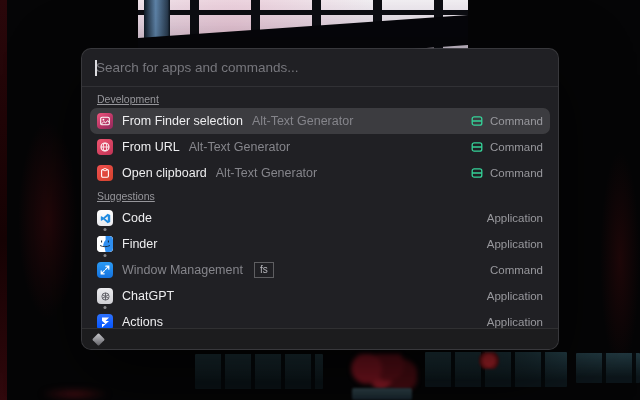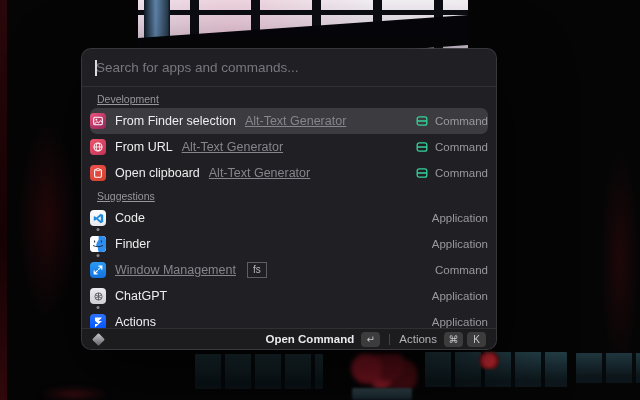--- a/index.html
+++ b/index.html
@@ -43,46 +43,46 @@
       radial-gradient(circle at 50% 70%,#8c1a26 0 22%,transparent 26%),
       radial-gradient(circle at 78% 60%,#4a0c12 0 26%,transparent 30%);}
   .redspot{position:absolute;left:478px;top:2px;width:22px;height:17px;filter:blur(1px);
     background:radial-gradient(circle,#c2272f 0 35%,#5e1014 70%,transparent 75%);}
   .planter{position:absolute;left:352px;top:38px;width:60px;height:12px;border-radius:2px;
     filter:blur(1.2px);background:linear-gradient(180deg,#31454c,#15222a);}
   .redglowb{position:absolute;left:40px;top:38px;width:70px;height:12px;filter:blur(3px);
     background:radial-gradient(ellipse,#4a0d13,transparent 70%);}
 
   
-  .panel{position:absolute;left:81px;top:48px;width:416px;height:302px;border-radius:10px;
+  .panel{position:absolute;left:81px;top:48px;width:478px;height:302px;border-radius:10px;
     background:rgba(34,34,38,.94);border:1px solid rgba(255,255,255,.11);
     box-shadow:0 25px 70px rgba(0,0,0,.7);display:flex;flex-direction:column;overflow:hidden;}
   .search{flex:0 0 38px;position:relative;display:flex;align-items:center;padding:0 14px;
     border-bottom:1px solid rgba(255,255,255,.08);}
   .search input{all:unset;flex:1;font-size:13.5px;color:#ececee;caret-color:transparent;}
   .search input::placeholder{color:#77777d;}
   .caret{position:absolute;left:13px;top:11px;width:1.5px;height:16px;background:#dcdce0;}
   .list{flex:1 1 auto;overflow:hidden;padding:2px 8px 0;}
   .sec{height:19px;display:flex;align-items:center;padding:0 7px;color:#96969b;font-size:10.5px;text-decoration:underline;}
-  .row{height:26px;display:flex;align-items:center;gap:9px;padding:0 0;border-radius:7px;font-size:12.5px;}
+  .row{height:26px;display:flex;align-items:center;gap:9px;padding:0 7px;border-radius:7px;font-size:12.5px;}
   .row.selected{background:rgba(255,255,255,.13);}
   .ic{width:16px;height:16px;border-radius:4px;position:relative;flex:0 0 16px;
       display:flex;align-items:center;justify-content:center;}
   .ic svg{display:block;}
   .ic.running::after{content:'';position:absolute;left:50%;bottom:-5px;transform:translateX(-50%);
       width:3px;height:3px;border-radius:50%;background:#86868a;}
   .ic.g1{background:linear-gradient(140deg,#f0567e,#b63364 60%,#8f2a5e);}
   .ic.g2{background:linear-gradient(140deg,#ef5570,#c03355);}
   .ic.g3{background:linear-gradient(140deg,#ef4f4f,#d2422c);}
   .ic.white{background:linear-gradient(180deg,#fdfdfd,#e9e9ec);}
   .ic.blue{background:linear-gradient(180deg,#2b9bf4,#1372e0);}
   .ic.gray{background:linear-gradient(180deg,#ececef,#cfcfd4);}
   .ic.framer{background:linear-gradient(180deg,#2e72ff,#0052ff);}
   .title{color:#ededef;white-space:nowrap;}
-  .sub{color:#85858b;white-space:nowrap;margin-left:0px;text-decoration:underline;}
+  .sub{color:#85858b;white-space:nowrap;margin-left:0px;}
   .alias{border:1px solid rgba(255,255,255,.28);color:#b8b8bd;font-size:10px;line-height:1;
     border-radius:0;padding:2px 5px;margin-left:2px;}
   .acc{margin-left:auto;display:flex;align-items:center;gap:7px;color:#98989d;font-size:11.5px;white-space:nowrap;}
   .footer{flex:0 0 21px;border-top:1px solid rgba(255,255,255,.09);background:rgba(29,29,31,.98);
     display:flex;align-items:center;padding:0 10px;position:relative;z-index:2;}
   .logo{width:13px;height:13px;position:relative;flex:0 0 13px;}
   .logo::before{content:'';position:absolute;left:2px;top:2px;width:9px;height:9px;
     transform:rotate(45deg);background:linear-gradient(135deg,#c9c9ce,#5f5f64);border-radius:1px;}
   .key{background:rgba(255,255,255,.14);color:#c7c7cc;border-radius:4px;height:15px;min-width:19px;
     padding:0 3px;display:flex;align-items:center;justify-content:center;font-size:10px;}
@@ -250,24 +250,16 @@
         <span class="title">Actions</span>
         <span class="acc">
           <span>Application</span>
         </span>
       </div>
 
     </div>
 
     <div class="footer">
       <span class="logo"></span>
-      <div class="fright">
-        <span class="open-label">Open Command</span>
-        <span class="key">↵</span>
-        <span class="fdiv"></span>
-        <span class="actions-label">Actions</span>
-        <span class="key">⌘</span>
-        <span class="key" style="margin-left:4px;">K</span>
-      </div>
     </div>
 
   </div>
 </div>
 
 </body></html>

